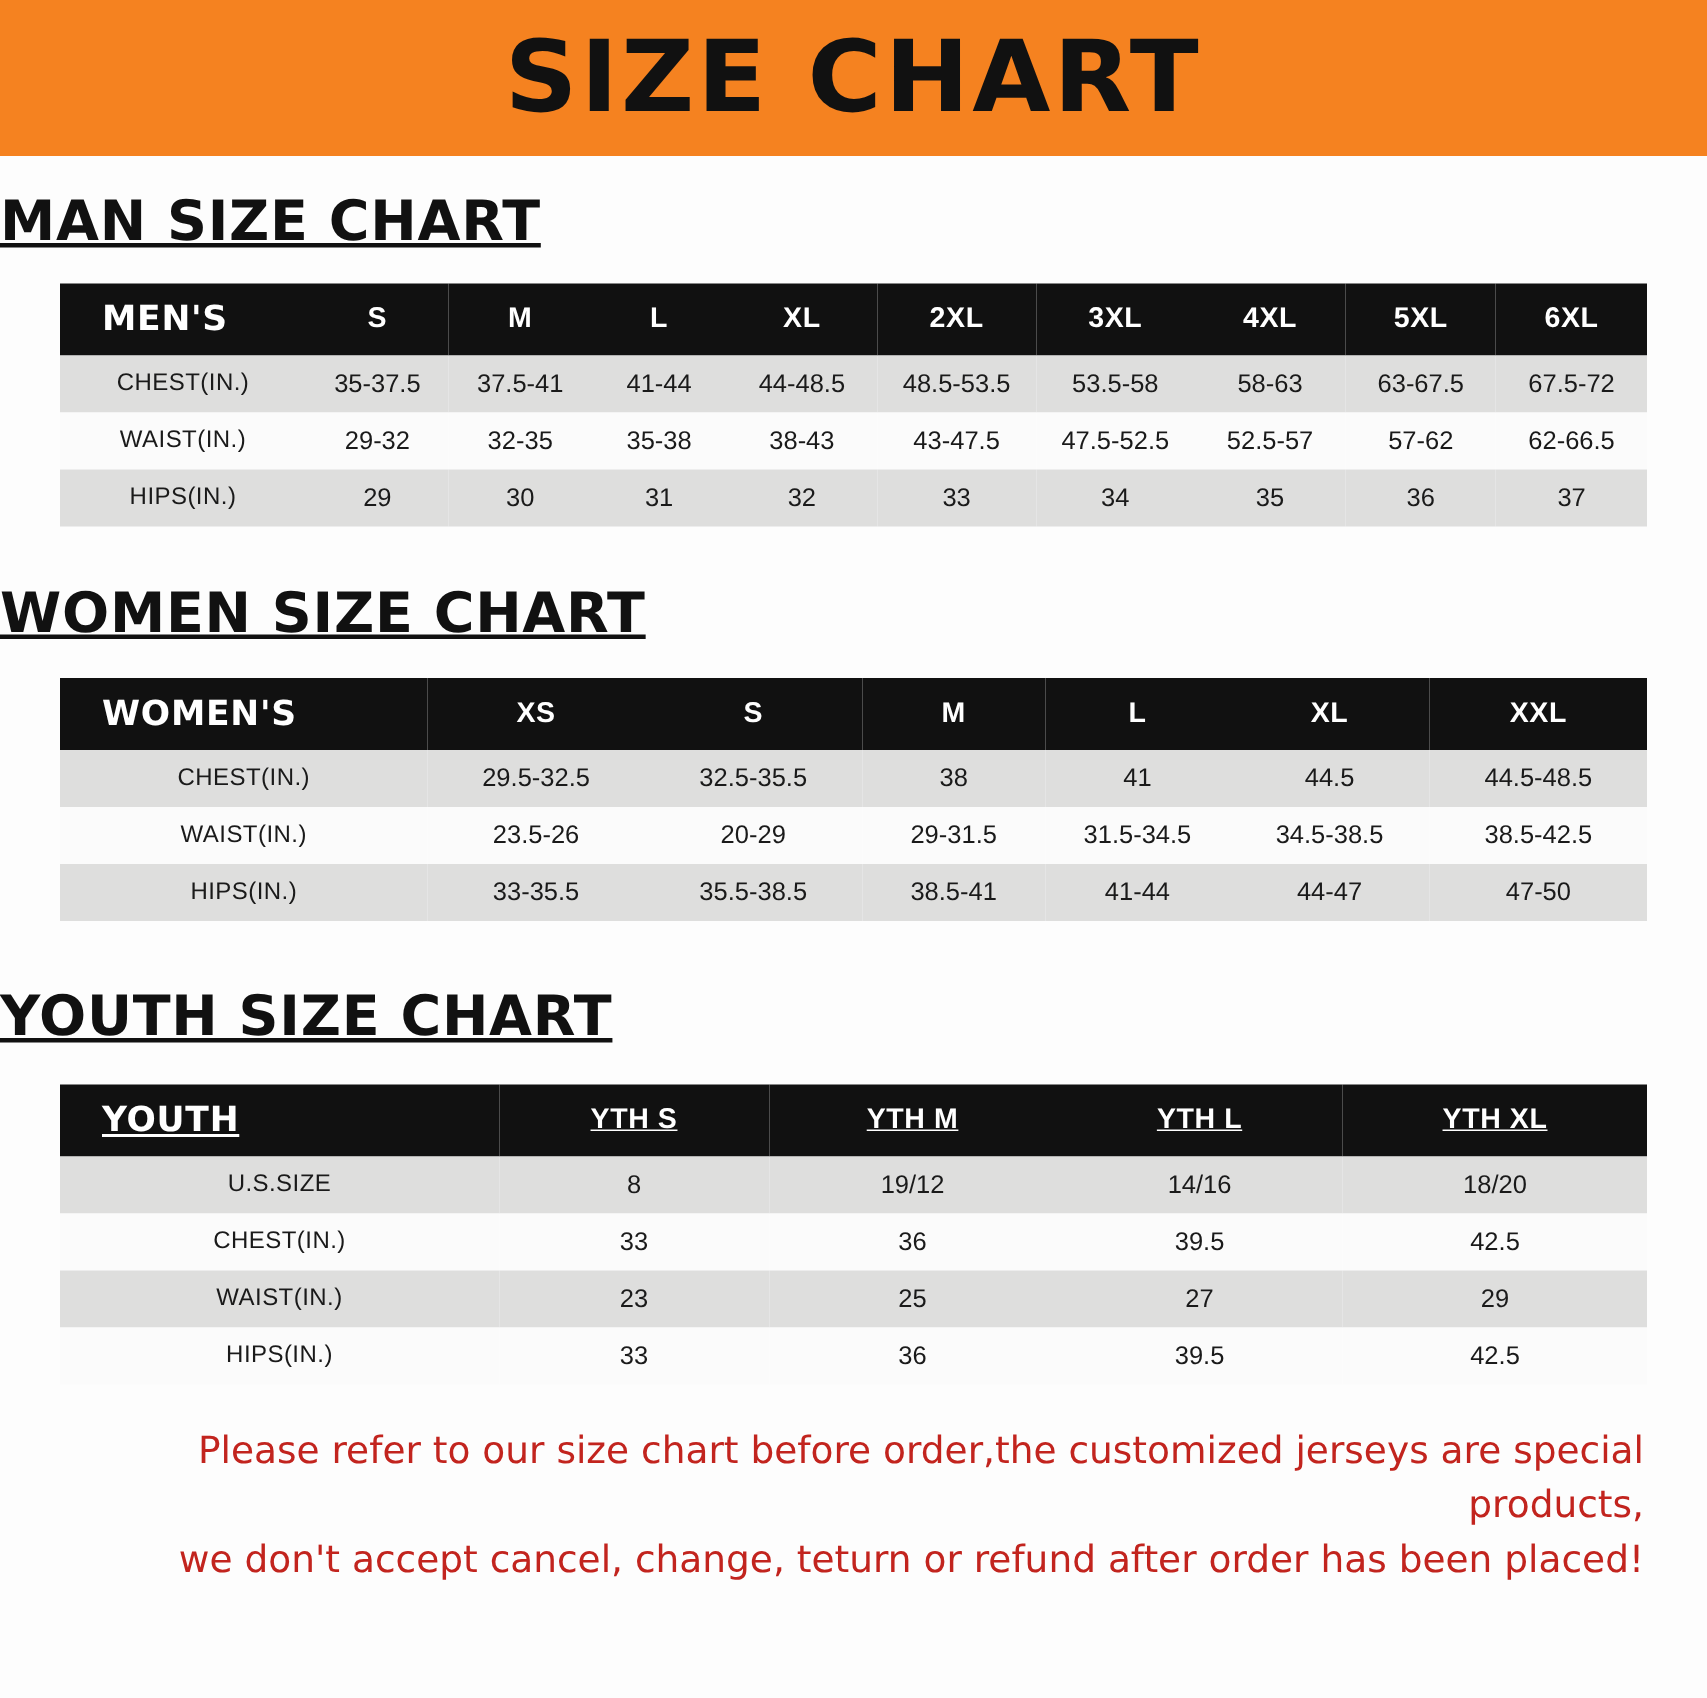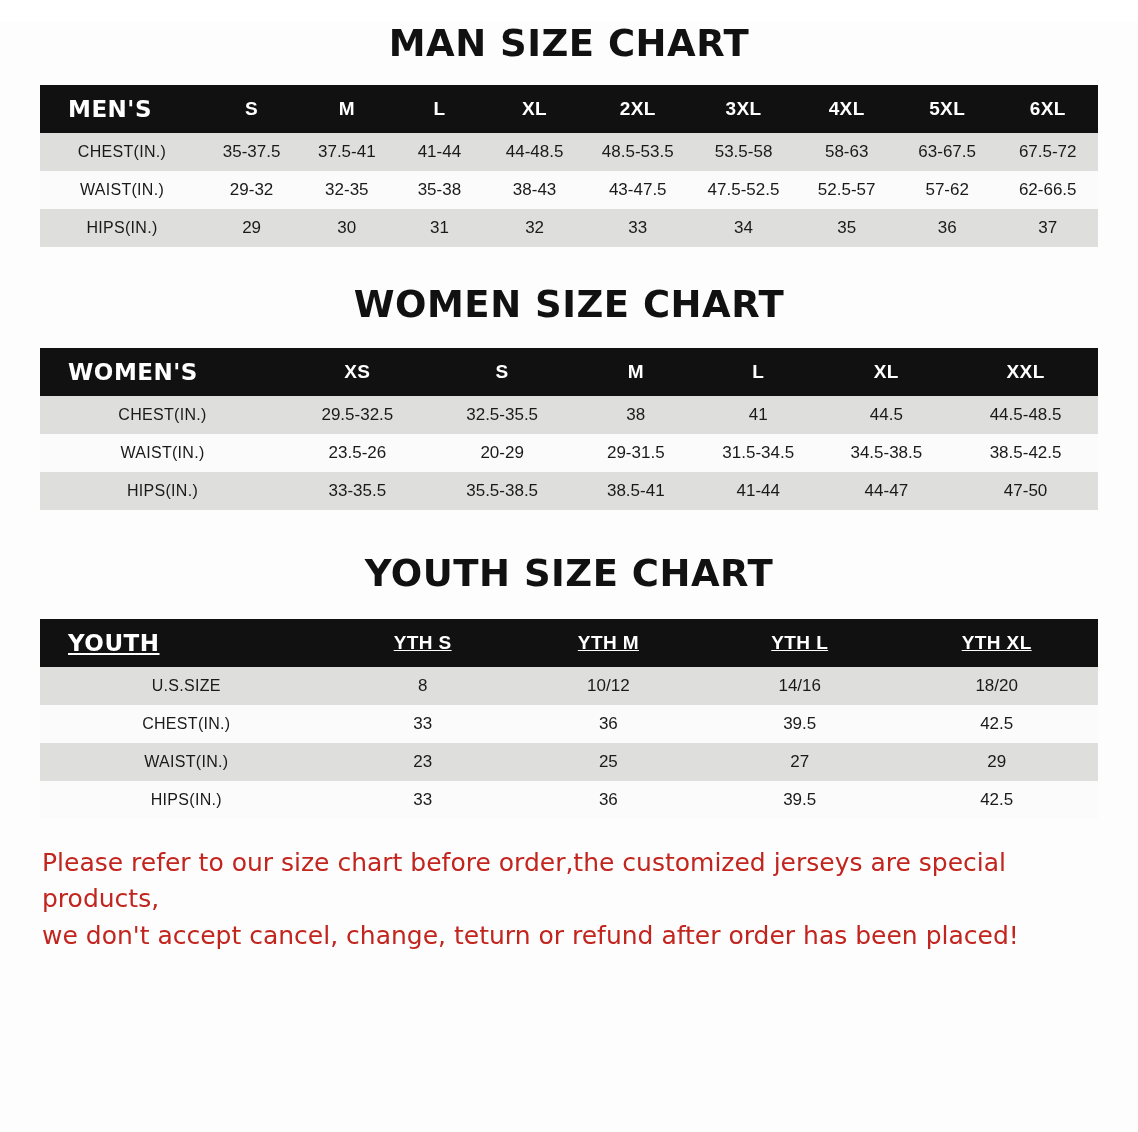--- a/index.html
+++ b/index.html
@@ -34,26 +34,27 @@
     font-weight: bold;
     font-size: 66px;
     letter-spacing: 2px;
     color: #111;
     line-height: 1;
     transform: scaleX(1.02);
   }
 
   
   .section-title {
-    text-align: center;
+    text-align: left;
     font-family: "DejaVu Sans", sans-serif;
     font-weight: bold;
     font-size: 37px;
     color: #111;
     letter-spacing: 0.5px;
+    text-decoration: underline;
   }
   .title-man    { margin-top: 22px; margin-bottom: 20px; }
   .title-women  { margin-top: 36px; margin-bottom: 22px; }
   .title-youth  { margin-top: 42px; margin-bottom: 24px; }
 
   
   .table-wrap {
     padding: 0 40px;
   }
   table.size-table {
@@ -113,29 +114,32 @@
   .youth-table tbody td { font-size: 19px; padding: 14px 2px; margin-top: 14px; }
   .youth-table thead th.rowhead { font-size: 25px; }
 
   
   .note {
     margin: 26px 42px 0 42px;
     color: #c2241e;
     font-family: "DejaVu Sans", sans-serif;
     font-size: 25px;
     line-height: 1.45;
-    text-align: left;
+    text-align: right;
   }
   .note span { display: block; }
 </style>
 </head>
 <body>
 
 <div class="page">
 
+  <div class="banner">
+    <div class="banner-title">SIZE CHART</div>
+  </div>
 
   <div class="section-title title-man">MAN SIZE CHART</div>
   <div class="table-wrap">
     <table class="size-table men-table">
       <colgroup>
         <col style="width:15.5%">
         <col style="width:9%">
           <col style="width:9%">
           <col style="width:8.5%">
           <col style="width:9.5%">
@@ -271,21 +275,21 @@
           <th>YTH S</th>
           <th>YTH M</th>
           <th>YTH L</th>
           <th>YTH XL</th>
         </tr>
       </thead>
       <tbody>
         <tr class="band-shade">
           <td class="rowhead">U.S.SIZE</td>
           <td>8</td>
-          <td>10/12</td>
+          <td>19/12</td>
           <td>14/16</td>
           <td>18/20</td>
         </tr>
         <tr class="band-light">
           <td class="rowhead">CHEST(IN.)</td>
           <td>33</td>
           <td>36</td>
           <td>39.5</td>
           <td>42.5</td>
         </tr>

